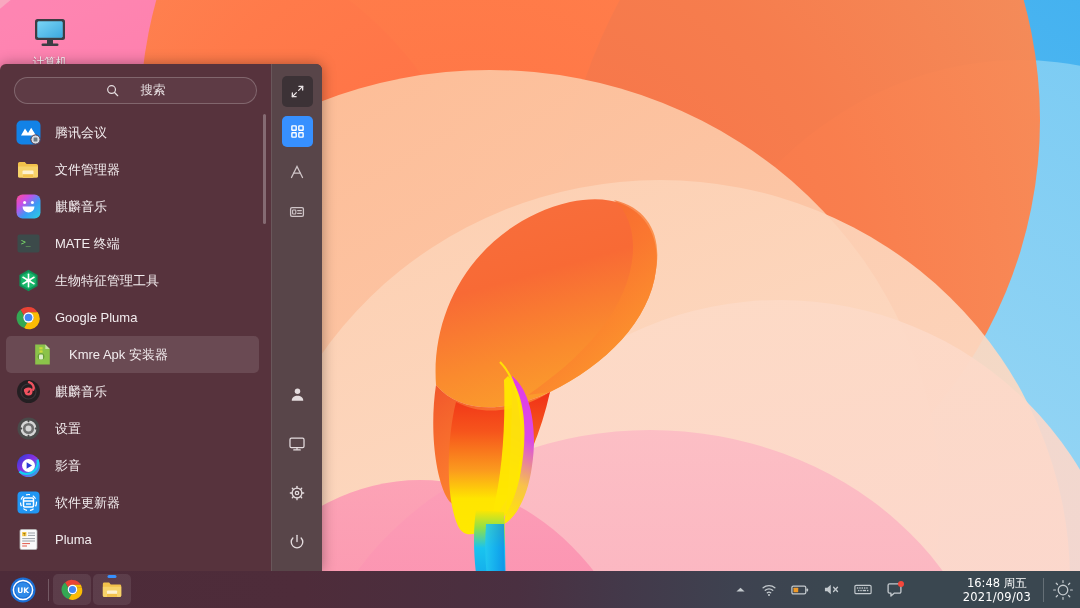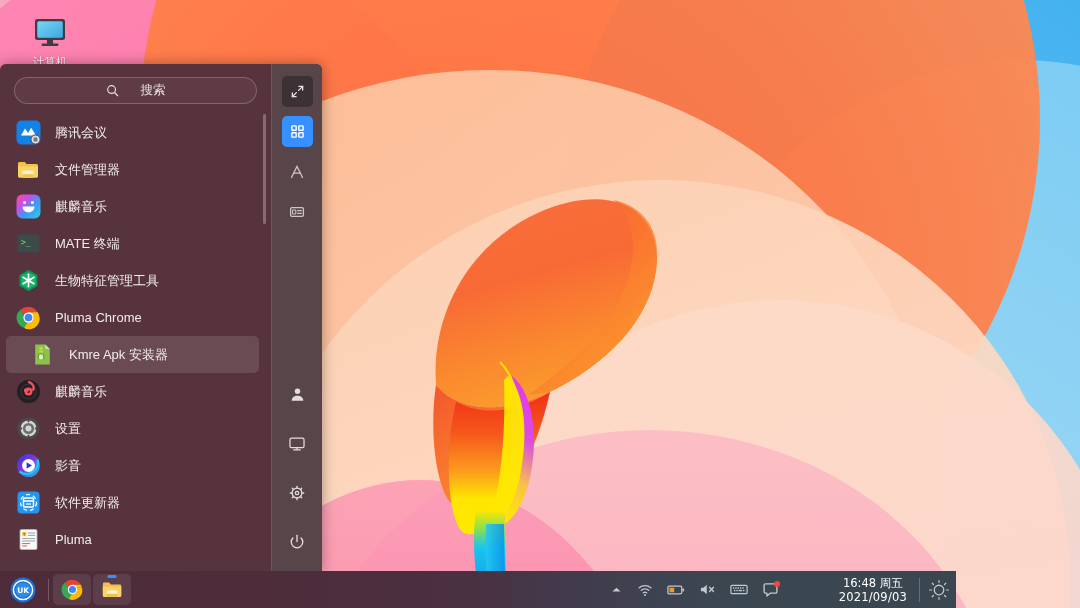--- a/index.html
+++ b/index.html
@@ -171,21 +171,21 @@
   .rail-btn.active { background: #3790ff; }
   #rail-top { display:flex; flex-direction: column; align-items:center; }
   #rail-spacer { flex: 1; }
   #rail-bottom { display:flex; flex-direction: column; align-items:center; padding-bottom: 14px; }
   #rail-bottom .rail-btn { margin-bottom: 18px; }
   #rail-bottom .rail-btn:last-child { margin-bottom: 0; }
 
   
   #taskbar {
     position: absolute; left: 0; bottom: 0;
-    width: 956px; height: 37px;
+    width: 1080px; height: 37px;
     background: linear-gradient(90deg,
       #4d2b39 0%, #4e2c3a 28%, #4a3041 48%,
       #43394a 58%, #3e4250 68%, #3a4750 78%, #3a4750 100%);
     display: flex; align-items: center;
   }
   #tb-start {
     width: 46px; height: 37px;
     display: flex; align-items: center; justify-content: center;
     cursor: default;
   }
@@ -414,21 +414,21 @@
             <svg width="25" height="25" viewBox="0 0 48 48">
               <path d="M24 4a20 20 0 0 1 17.3 10H24a10 10 0 0 0-9.1 5.9L8.5 9.2A19.95 19.95 0 0 1 24 4Z" fill="#ea4335"></path>
               <path d="M8.5 9.2l6.4 10.7A10 10 0 0 0 22 33.8l-5.9 10.2A20 20 0 0 1 8.5 9.2Z" fill="#34a853"></path>
               <path d="M41.3 14A20 20 0 0 1 16.1 44l6-10.2a10 10 0 0 0 12-9.8 9.9 9.9 0 0 0-1.4-5.1Z" fill="#fbbc05"></path>
               <path d="M24 14h17.3a20 20 0 0 1 2.3 6.4H30.7A10 10 0 0 0 24 14Z" fill="#fbbc05"></path>
               <path d="M43.6 20.4A20 20 0 0 1 16.1 44l6-10.2A10 10 0 0 0 34 24a9.9 9.9 0 0 0-.6-3.6Z" fill="#fbbc05"></path>
               <circle cx="24" cy="24" r="10" fill="#ffffff"></circle>
               <circle cx="24" cy="24" r="7.4" fill="#4285f4"></circle>
             </svg>
           </span>
-          <span class="app-label">Pluma Chrome</span>
+          <span class="app-label">Google Pluma</span>
         </div>
 
         <div class="app-item selected">
           <span class="app-icon">
             <svg width="25" height="25" viewBox="0 0 25 25">
               <path d="M5.2 2.5h10.1l4.5 4.6v15.4H5.2Z" fill="#8bc34a"></path>
               <path d="M15.3 2.5l4.5 4.6h-4.5Z" fill="#c5e1a5"></path>
               <rect x="9.4" y="5.2" width="3.2" height="2.2" fill="#cddc39"></rect>
               <rect x="9.4" y="8.4" width="3.2" height="2.2" fill="#cddc39"></rect>
               <circle cx="11" cy="14.6" r="3.4" fill="#689f38"></circle>

